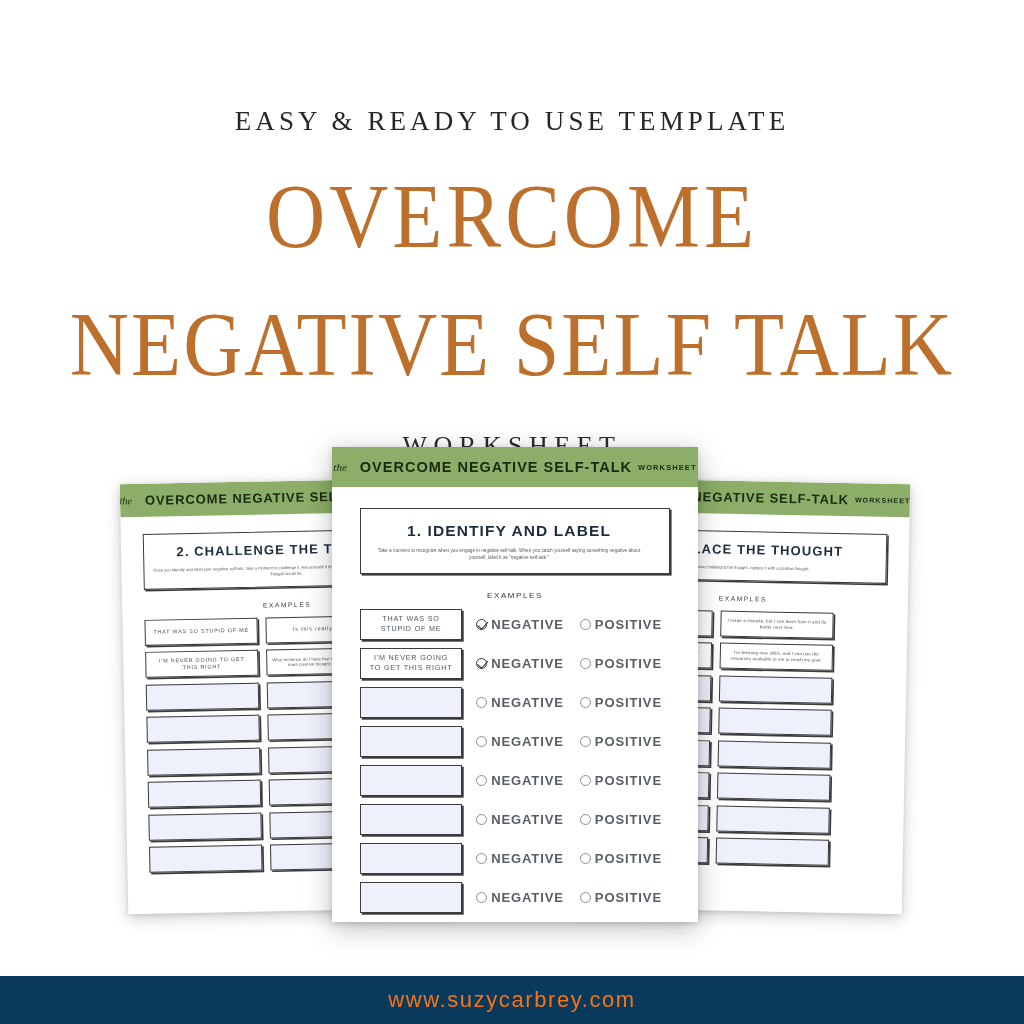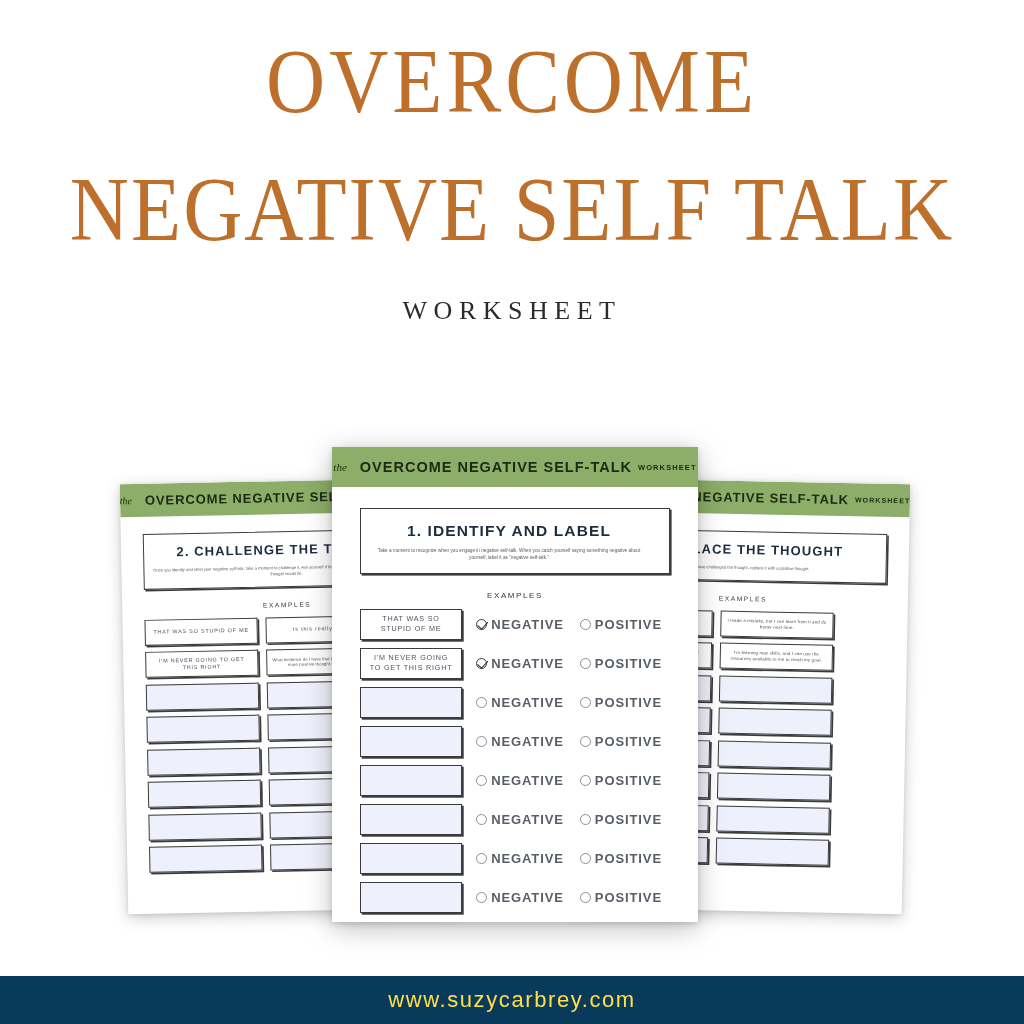--- a/index.html
+++ b/index.html
@@ -312,28 +312,29 @@
     background: #093a5c;
     display: flex;
     align-items: center;
     justify-content: center;
     z-index: 10;
   }
   .footer-url {
     font-family: "Liberation Sans", sans-serif;
     font-size: 22px;
     letter-spacing: 1.6px;
-    color: #fde047;
+    color: #f97316;
     font-weight: 400;
   }
 </style>
 </head>
 <body>
 
 <div class="hero">
+  <div class="eyebrow">EASY &amp; READY TO USE TEMPLATE</div>
   <div class="title-line title-line-1">OVERCOME</div>
   <div class="title-line title-line-2">NEGATIVE SELF TALK</div>
   <div class="subtitle">WORKSHEET</div>
 </div>
 
 <div class="stage">
 
   <div class="sheet sheet-left">
     <div class="banner">
       <span class="banner-the">the</span>

